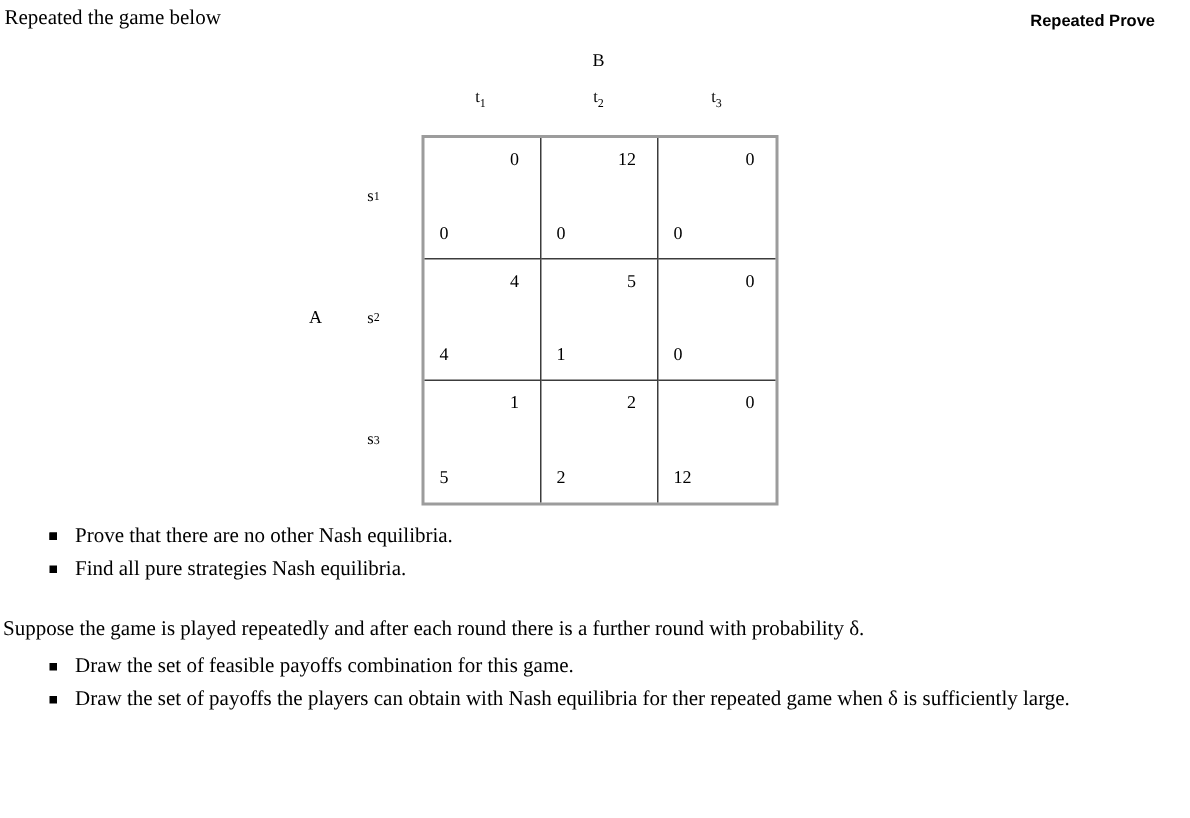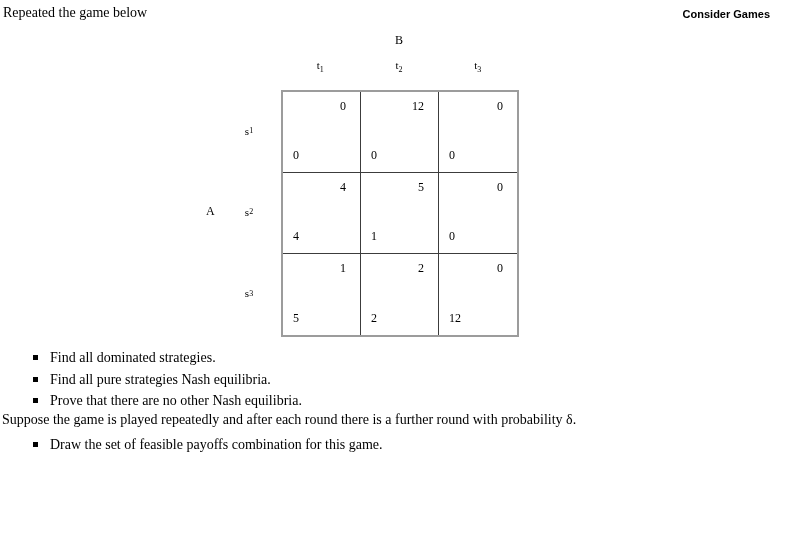--- a/index.html
+++ b/index.html
@@ -50,21 +50,21 @@
   }
   .bullet { position:absolute; left:33px; top:8px; width:5px; height:5px; background:#000; }
   .para { position:absolute; left:2px; top:412px; font-size:14px;font-family:Liberation Serif, serif; }
 </style>
 </head>
 <body>
 
 <div>
 
   <div class="intro">Repeated the game below</div>
-  <div class="corner">Consider Games</div>
+  <div class="corner">Repeated Prove</div>
 
   <div class="b-label">B</div>
   <div class="a-label">A</div>
 
   <div class="col-labels">
     <div><span>t</span><sub>1</sub></div>
     <div><span>t</span><sub>2</sub></div>
     <div><span>t</span><sub>3</sub></div>
   </div>
 
@@ -118,34 +118,37 @@
     </div>
     <div class="cell c3 r3">
       <span class="pb">0</span>
       <span class="pa">12</span>
     </div>
   </div>
 
   <ul class="tasks" id="tasks1">
     <li>
       <span class="bullet"></span>
-      <span>Find all dominated strategies.</span>
+    </li>
+    <li>
+      <span class="bullet"></span>
+      <span>Prove that there are no other Nash equilibria.</span>
     </li>
     <li>
       <span class="bullet"></span>
       <span>Find all pure strategies Nash equilibria.</span>
-    </li>
-    <li>
-      <span class="bullet"></span>
-      <span>Prove that there are no other Nash equilibria.</span>
     </li>
   </ul>
 
   <div class="para">Suppose the game is played repeatedly and after each round there is a further round with probability δ.</div>
 
   <ul class="tasks" id="tasks2">
     <li>
       <span class="bullet"></span>
       <span>Draw the set of feasible payoffs combination for this game.</span>
     </li>
+    <li>
+      <span class="bullet"></span>
+      <span>Draw the set of payoffs the players can obtain with Nash equilibria for ther repeated game when δ is sufficiently large.</span>
+    </li>
   </ul>
 
 </div>
 
 </body></html>

